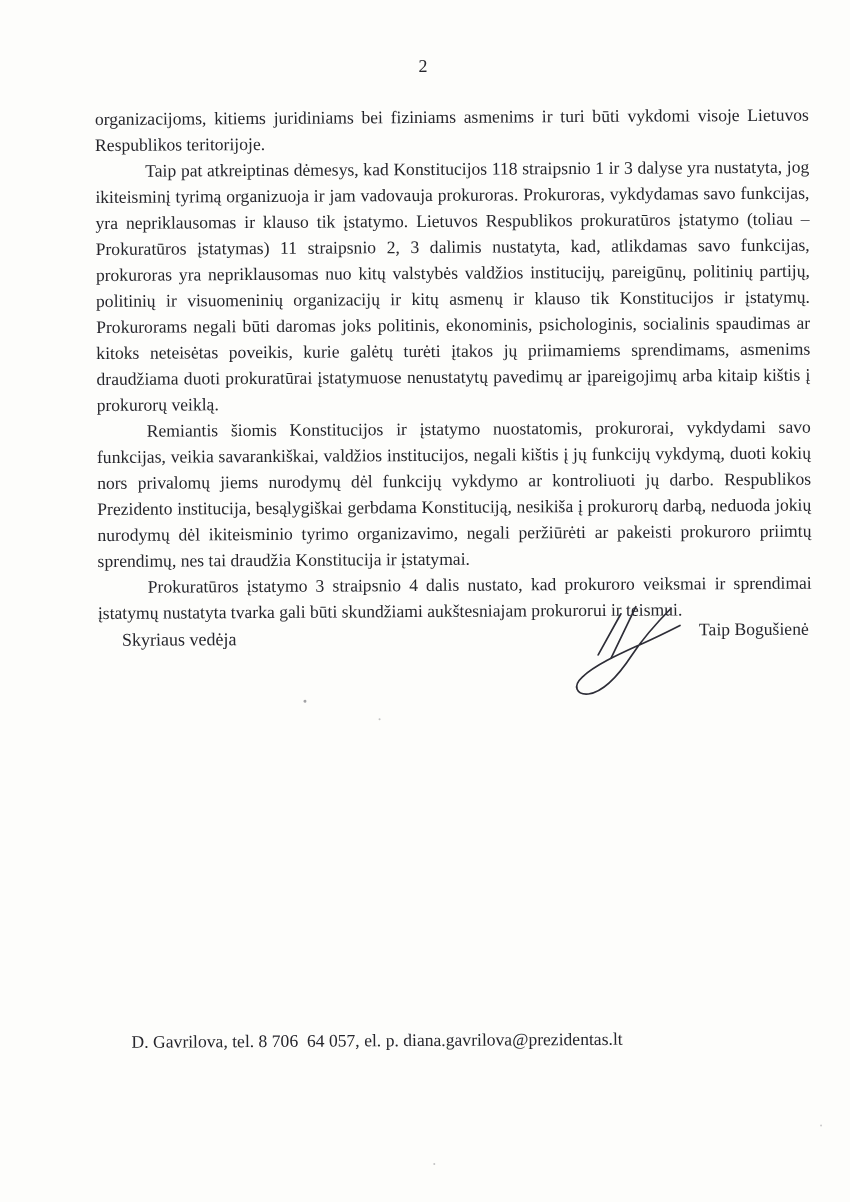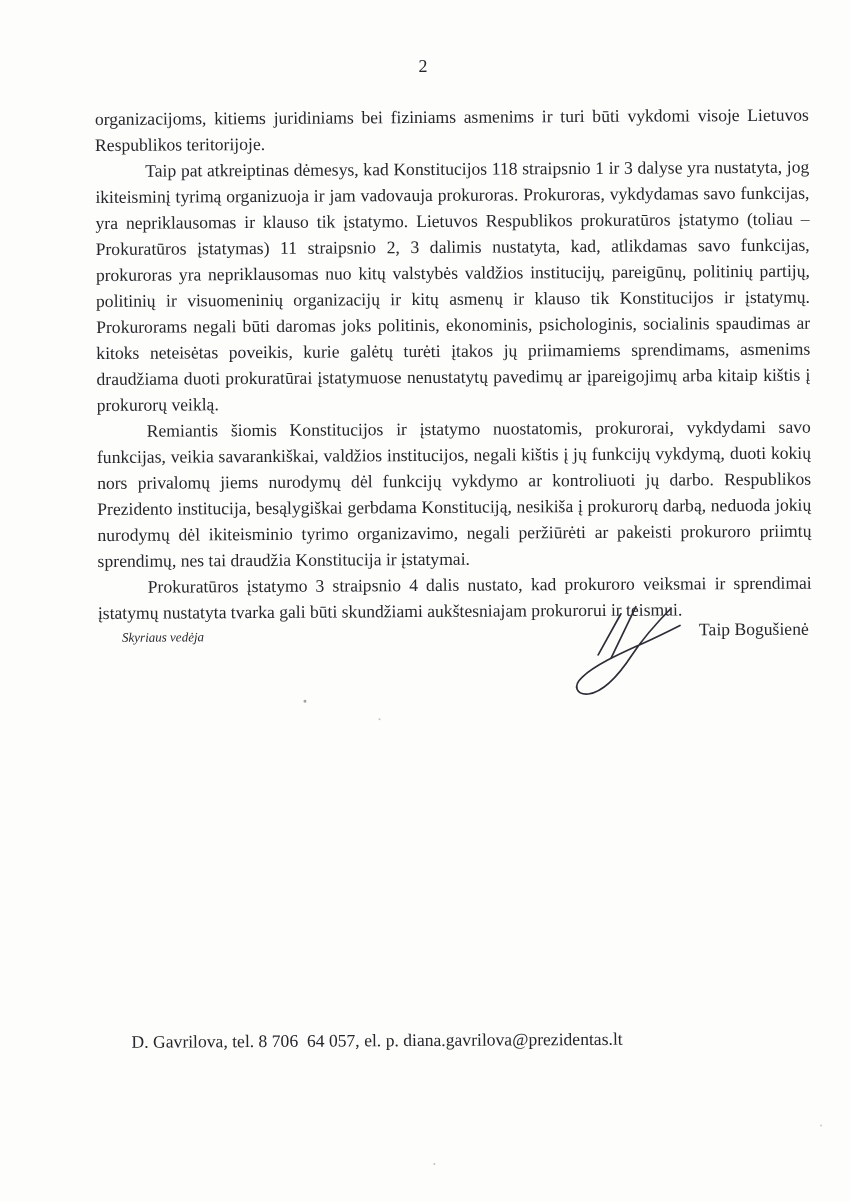--- a/index.html
+++ b/index.html
@@ -44,22 +44,21 @@
   .content p {
     margin: 0;
   }
   .content p.indent {
     text-indent: 50px;
   }
   .sig-role {
     position: absolute;
     left: 120px;
     top: 628px;
-    font-size: 13px;
-    font-style: italic;
+    font-size: 18px;
   }
   .sig-name {
     position: absolute;
     left: 697px;
     top: 621px;
     font-size: 17.6px;
   }
   .signature-svg {
     position: absolute;
     left: 568px;

